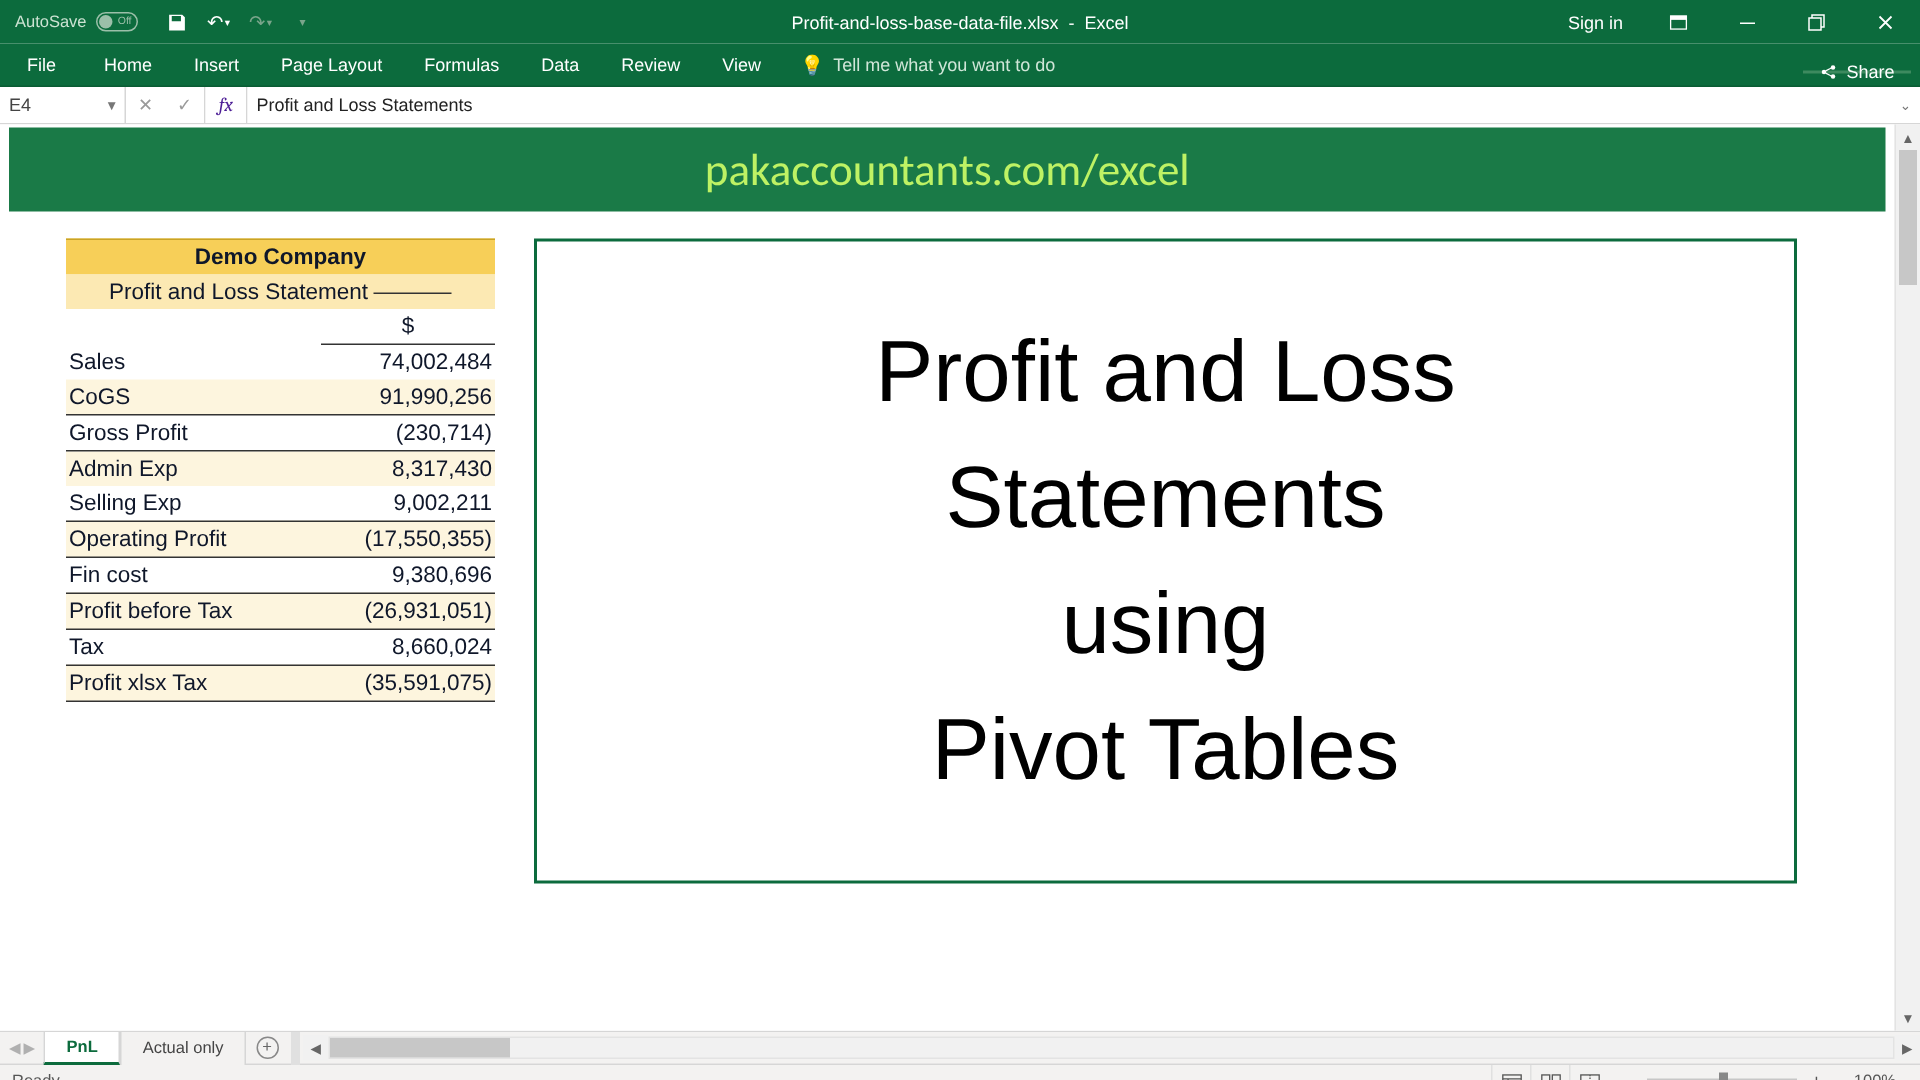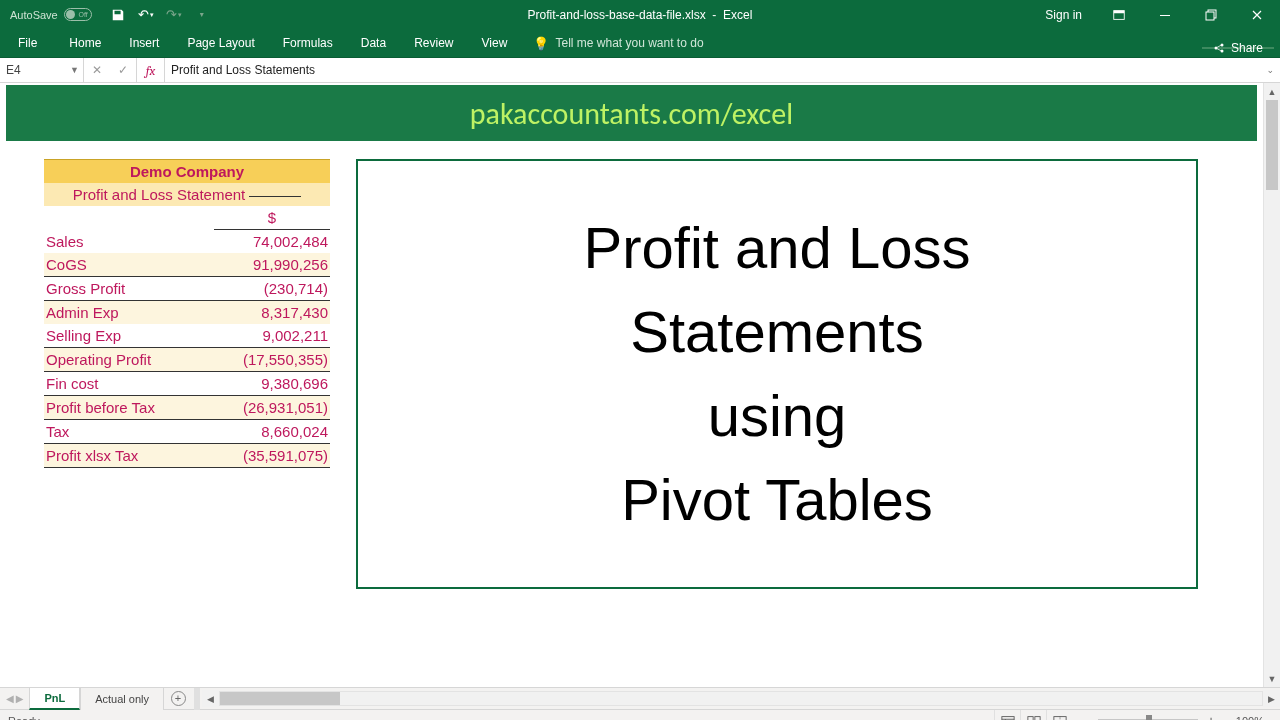--- a/index.html
+++ b/index.html
@@ -57,21 +57,21 @@
     display: flex; align-items: stretch; font-size: 12px; color:#444;
   }
   .namebox {
     width: 84px; border-right: 1px solid #d6d6d6; background:#fff;
     display:flex; align-items:center; padding:0 6px; position:relative;
   }
   .namebox .dd { position:absolute; right:4px; color:#777; font-size:9px;}
   .fx-group { display:flex; align-items:center; background:#fff; border-right:1px solid #d6d6d6;}
   .fx-group .btn { width:26px; display:flex; align-items:center; justify-content:center; color:#9a9a9a; font-size:12px;}
   .fx-group .btn.check{ color:#9a9a9a;}
-  .fx-label { width:28px; display:flex; align-items:center; justify-content:center; font-style:italic; font-family:"Cambria","Times New Roman",serif; font-size:13px; color:#be185d; border-right:1px solid #d6d6d6; background:#fff;}
+  .fx-label { width:28px; display:flex; align-items:center; justify-content:center; font-style:italic; font-family:"Cambria","Times New Roman",serif; font-size:13px; color:#4c1d95; border-right:1px solid #d6d6d6; background:#fff;}
   .formula-input { flex:1; background:#fff; display:flex; align-items:center; padding:0 6px; color:#222; position:relative;}
   .formula-input .expand { position:absolute; right:6px; color:#777; font-size:9px;}
 
   
   .sheet-wrap { position:relative; height: 604px; background:#fff; display:flex;}
   .sheet { flex:1; position:relative; background:#fff; overflow:hidden;}
   .vscroll { width:17px; background:#f1f1f1; border-left:1px solid #e3e3e3; position:relative;}
   .vscroll .arrow { height:17px; display:flex; align-items:center; justify-content:center; color:#666; font-size:9px;}
   .vscroll .thumb { position:absolute; top:17px; left:2px; right:2px; height:90px; background:#c7c7c7;}
 
@@ -80,21 +80,21 @@
     margin: 2px 6px 0 6px;
     height: 56px; background: #1a7a47; color:#bef264; display:flex; align-items:center; justify-content:center;
     font-size: 30px; font-family: "Calibri","Segoe UI",sans-serif;
   }
 
   .content {
     display:flex; gap: 26px; padding: 18px 8px 0 44px;
   }
 
   
-  .pnl { width: 286px; font-size:15px; font-family:"Calibri","Segoe UI",sans-serif; color:#be185d;}
+  .pnl { width: 286px; font-size:15px; font-family:"Calibri","Segoe UI",sans-serif; color:#0f172a;}
   .pnl .hdr1 {
     background:#f7cf58; text-align:center; font-weight:bold; line-height:23px;
     border-top:1px solid #c9a326;
   }
   .pnl .hdr2 {
     background:#fce9b3; text-align:center; line-height:23px;
     position:relative;
   }
   .pnl .hdr2 .uline { display:inline-block; border-bottom:1px solid #333; width:52px; vertical-align:middle; margin-left:4px;}
   .pnl .colhdr {

